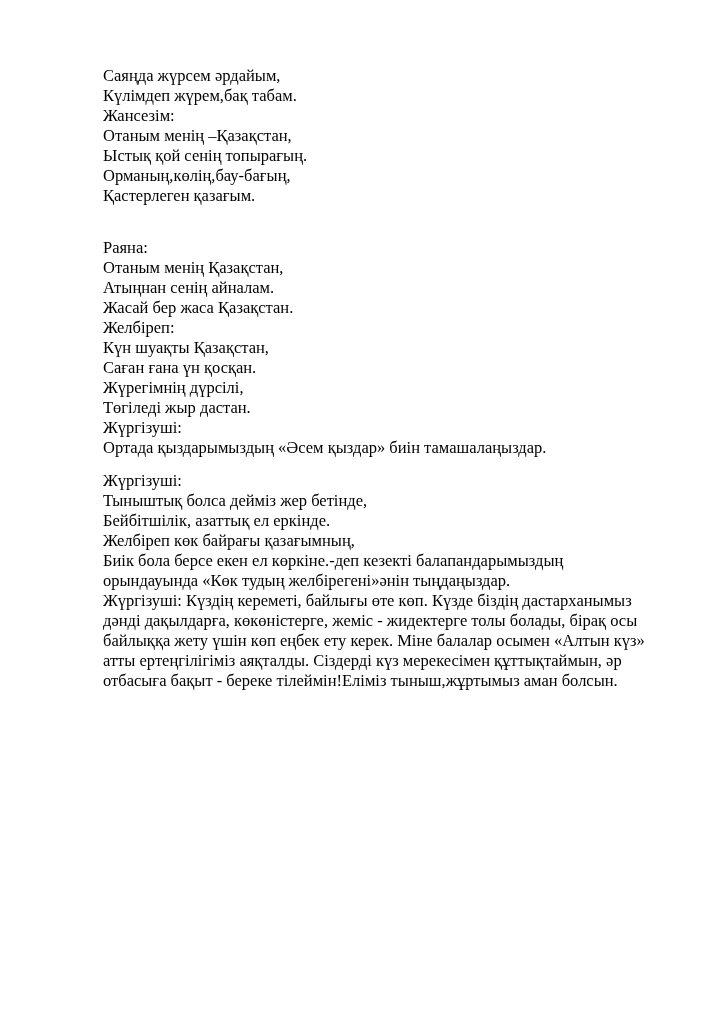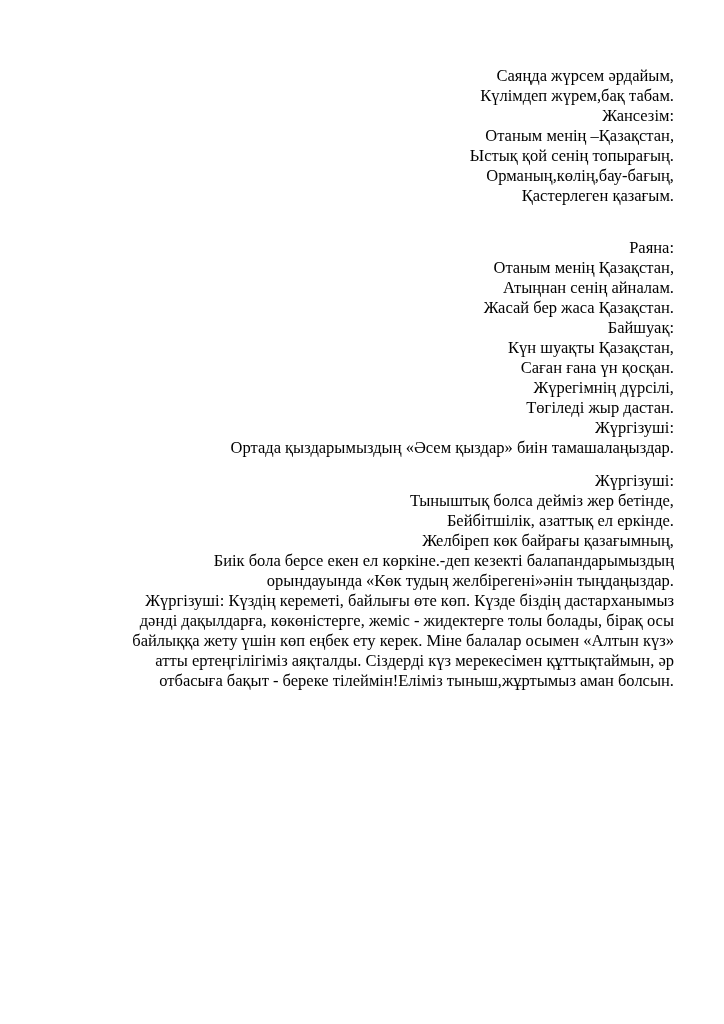--- a/index.html
+++ b/index.html
@@ -15,21 +15,20 @@
     color: #000000;
     overflow: hidden;
   }
   .content {
     box-sizing: border-box;
     padding: 66px 50px 0 103px;
     font-family: "Liberation Serif", serif;
     font-size: 16.5px;
     line-height: 20px;
     color: #000000;
-    text-align: right;
   }
   .line {
     white-space: pre;
   }
   .bold {
     font-weight: normal;
   }
   .gap-blank { margin-top: 32px; } 
   .gap-13   { margin-top: 13px; } 
   .gap-8    { margin-top: 0;  }
@@ -49,21 +48,21 @@
       <div class="line">Ыстық қой сенің топырағың.</div>
       <div class="line">Орманың,көлің,бау-бағың,</div>
       <div class="line">Қастерлеген қазағым.</div>
     </div>
 
     <div class="block gap-blank">
       <div class="line bold">Раяна:</div>
       <div class="line">Отаным менің Қазақстан,</div>
       <div class="line">Атыңнан сенің айналам.</div>
       <div class="line">Жасай бер жаса Қазақстан.</div>
-      <div class="line bold">Байшуақ:</div>
+      <div class="line bold">Желбіреп:</div>
       <div class="line">Күн шуақты Қазақстан,</div>
       <div class="line">Саған ғана үн қосқан.</div>
       <div class="line">Жүрегімнің дүрсілі,</div>
       <div class="line">Төгіледі жыр дастан.</div>
       <div class="line bold">Жүргізуші:</div>
       <div class="line">Ортада қыздарымыздың «Әсем қыздар» биін тамашалаңыздар.</div>
     </div>
 
     <div class="block gap-13">
       <div class="line bold">Жүргізуші:</div>

